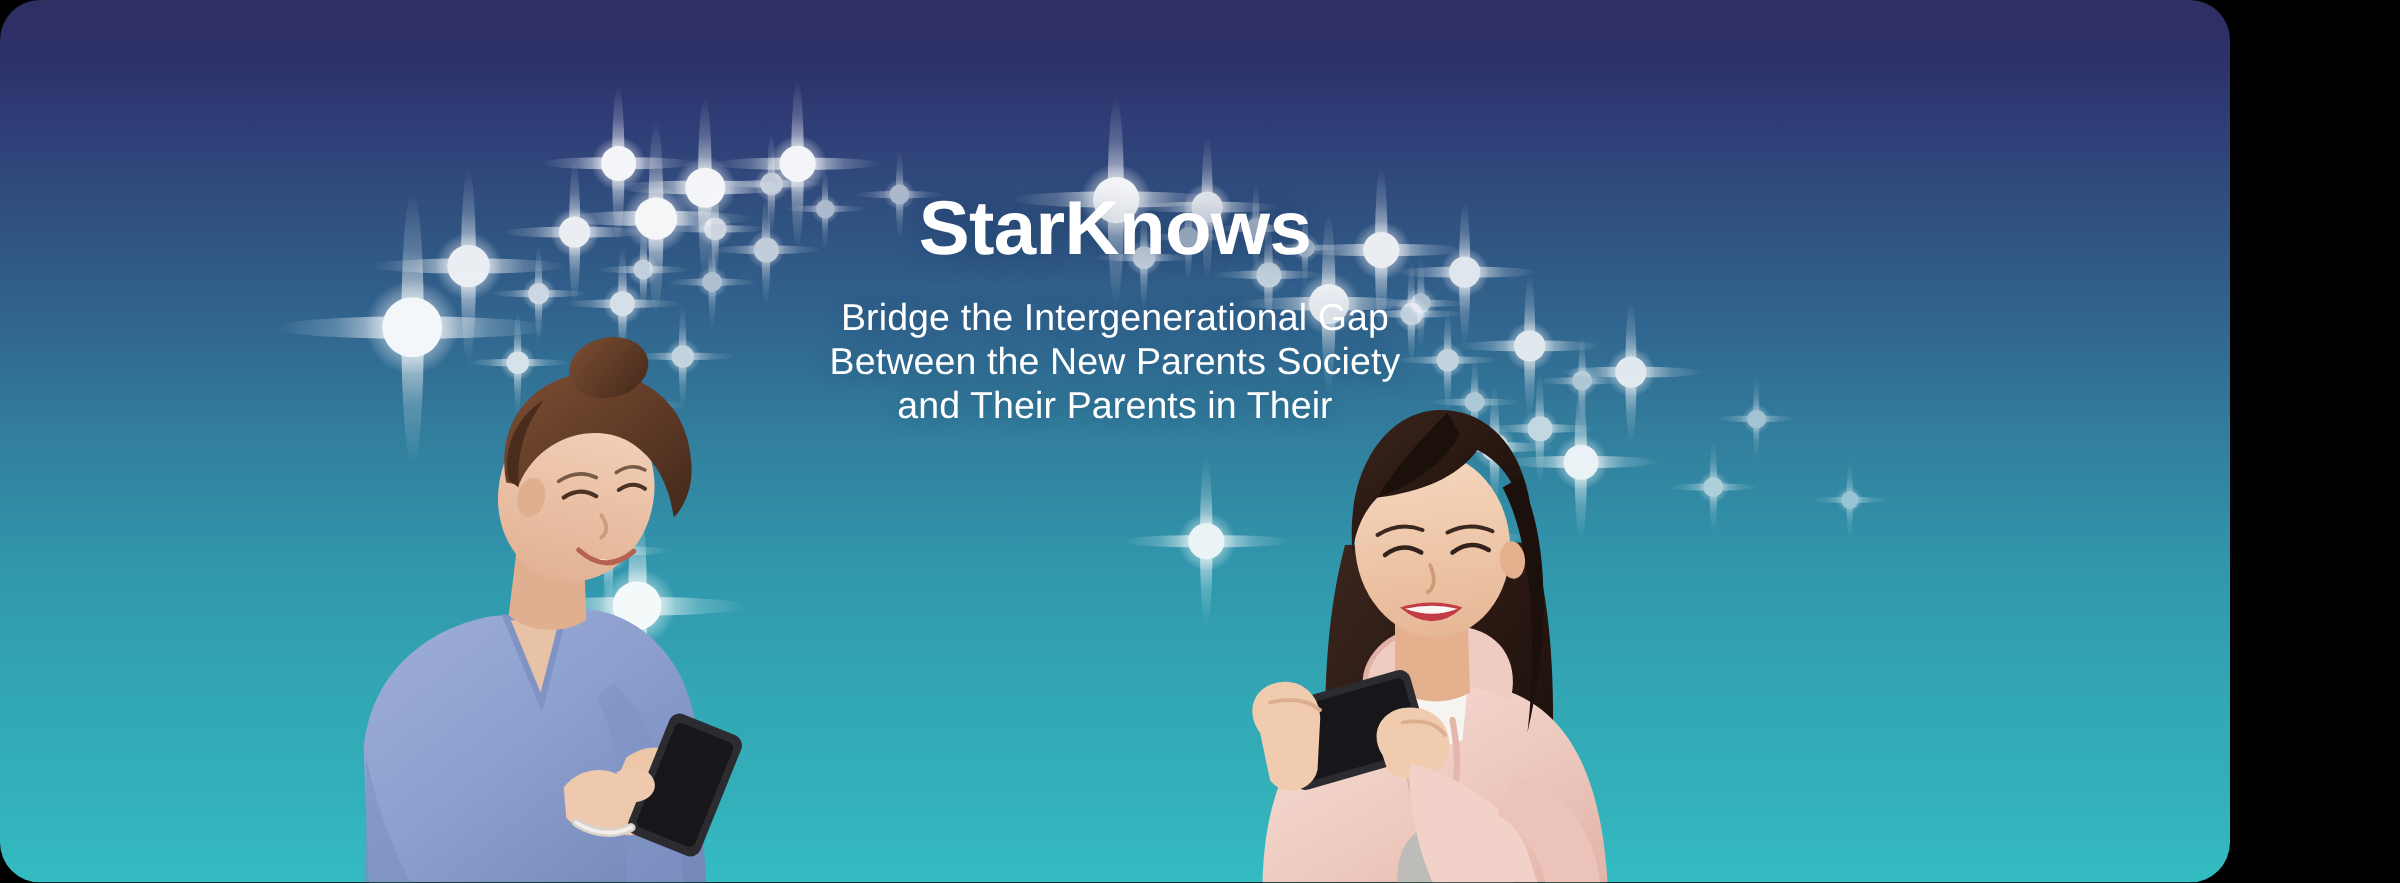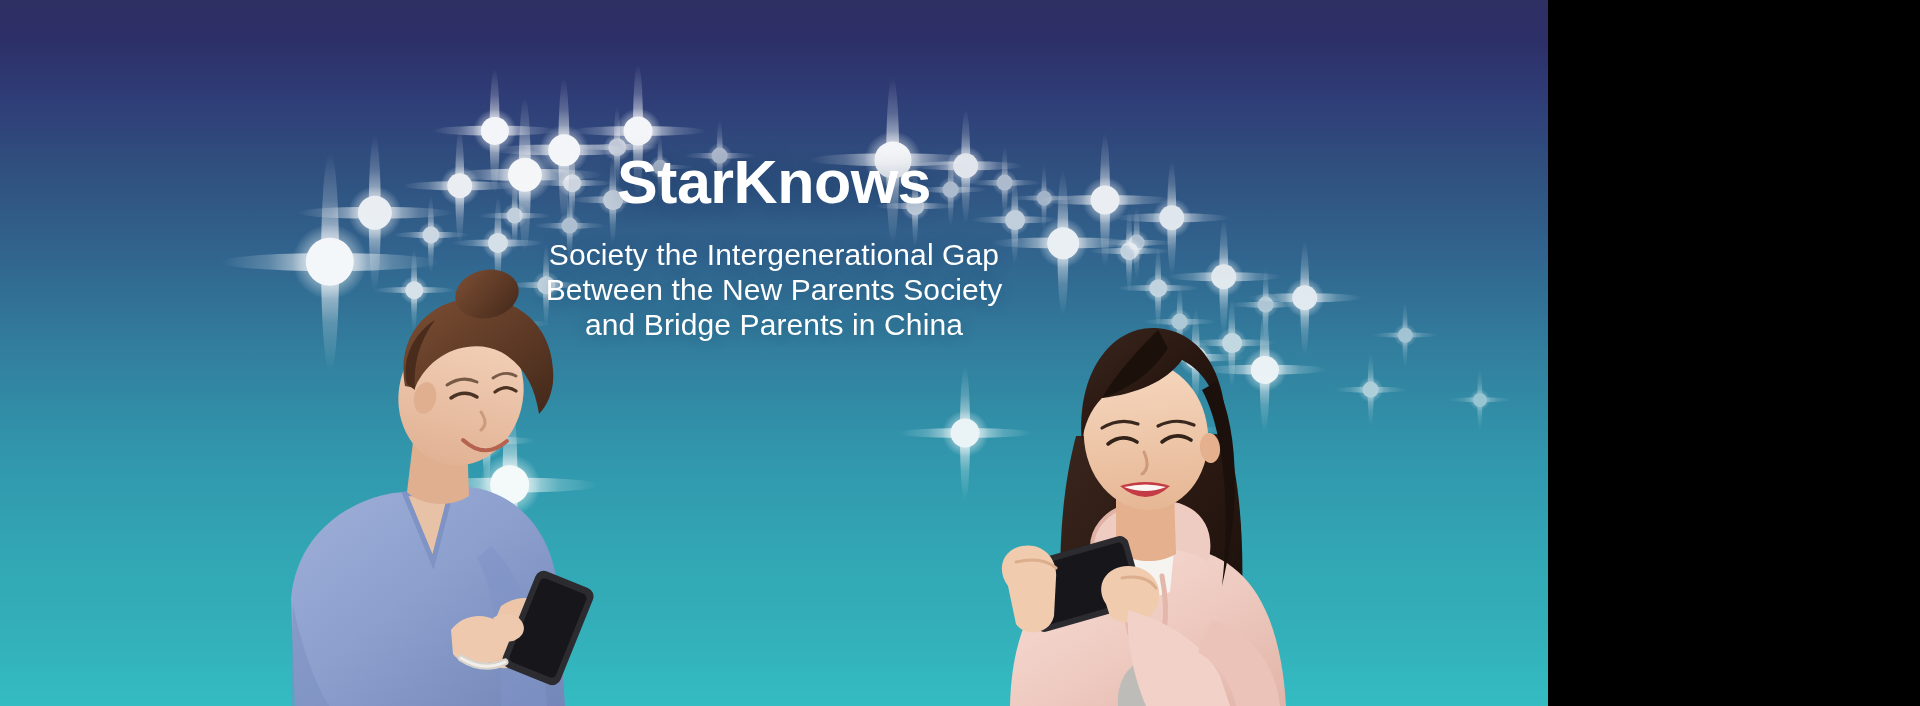--- a/index.html
+++ b/index.html
@@ -2,35 +2,36 @@
 <html><head>
 <meta charset="utf-8">
 <style>
   html, body {
     margin: 0;
     padding: 0;
     background: #000;
   }
   #hero {
     position: relative;
-    width: 1548px;
+    width: 1784px;
     height: 706px;
     overflow: hidden;
     font-family: "Liberation Sans", sans-serif;
     background: linear-gradient(180deg,
         #2e2f63 0%,
         #2d3068 6%,
         #2f3d77 14%,
         #30507f 24%,
         #31648e 36%,
         #327f9e 50%,
         #3196ac 64%,
         #32a6b4 78%,
         #33b0ba 90%,
         #34bcc2 100%);
+    border-radius: 32px;
   }
 
   
   .starfield {
     position: absolute;
     inset: 0;
     pointer-events: none;
     z-index: 2;
   }
   .star {
@@ -552,19 +553,19 @@
 
       <path d="M198 324 C238 336 272 356 290 390 L300 420 L216 420 C204 392 196 356 198 324 Z" fill="#F2D2C8"></path>
 
       <path d="M268 366 C290 380 302 400 306 420 L350 420 C346 378 320 346 282 334 Z" fill="#EBC3B8"></path>
     </svg>
   </div>
 
   <div class="copy">
     <h1 class="hero-title">StarKnows</h1>
     <p class="hero-subtitle">
-      <span class="sub-line">Society the Intergenerational Gap</span>
+      <span class="sub-line">Bridge the Intergenerational Gap</span>
       <span class="sub-line">Between the New Parents Society</span>
-      <span class="sub-line">and Bridge Parents in China</span>
+      <span class="sub-line">and Their Parents in Their</span>
     </p>
   </div>
 
 </div>
 
 </body></html>

